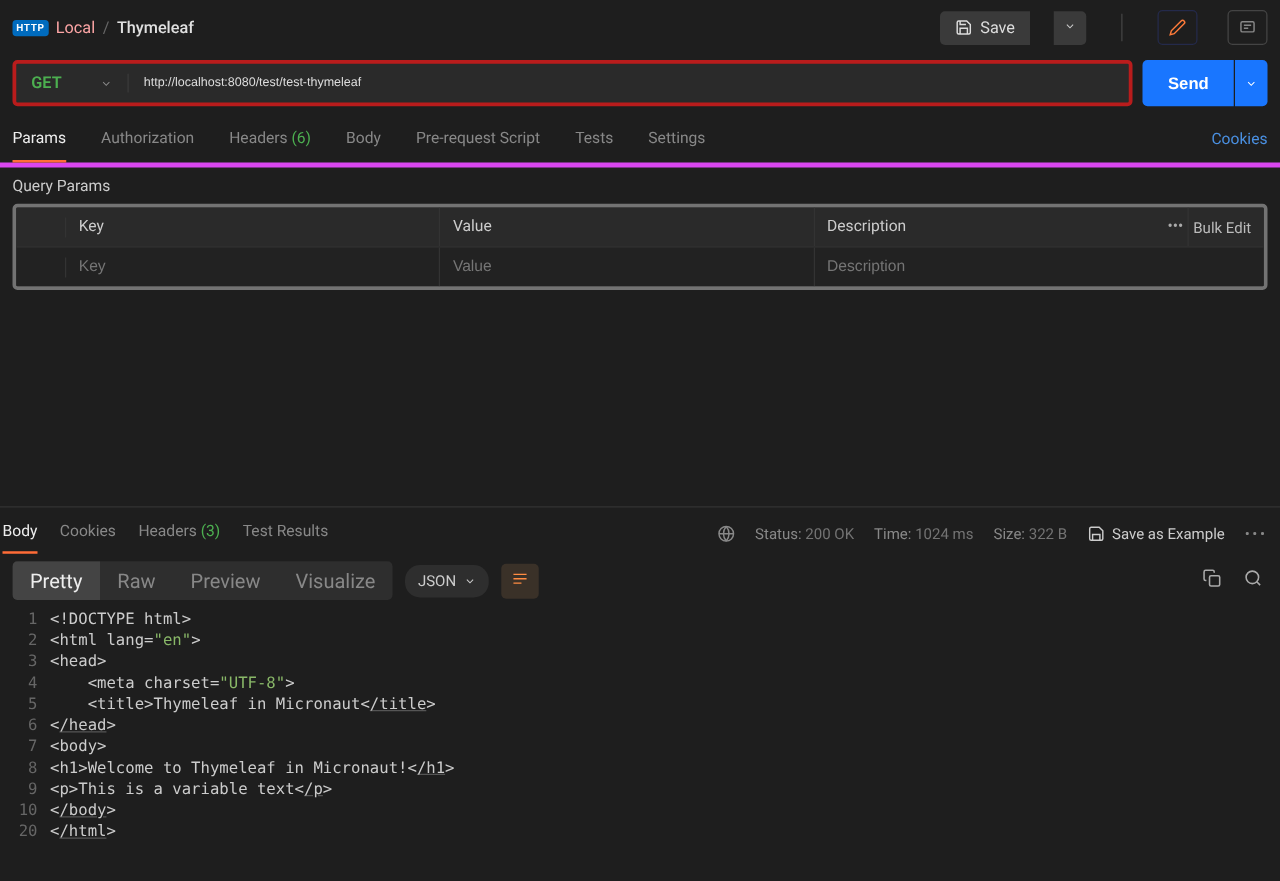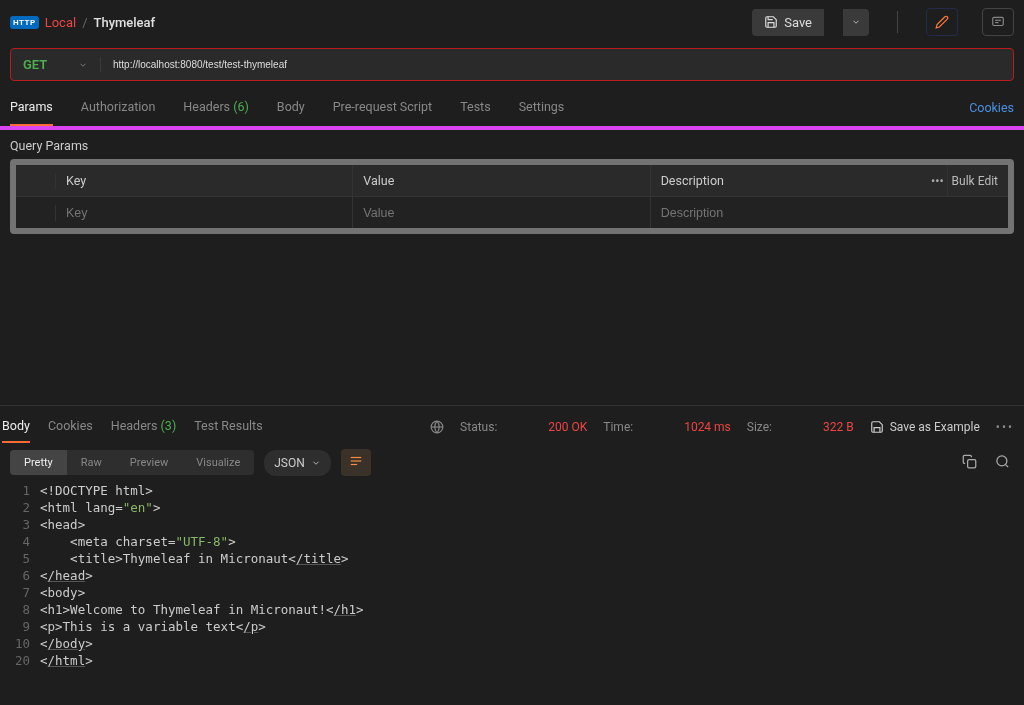--- a/index.html
+++ b/index.html
@@ -21,21 +21,21 @@
   .breadcrumb { display: flex; align-items: center; gap: 6px; }
   .http-icon {
     background: #006bbe;
     color: #fff;
     font-size: 8px;
     font-weight: bold;
     padding: 2px 3px;
     border-radius: 3px;
     letter-spacing: 0.5px;
   }
-  .bc-text { color: #ef4444; }
+  .bc-text { color: #fca5a5; }
   .bc-sep { color: #666; }
   .bc-current { color: #e0e0e0; font-weight: 500; }
   .header-right { display: flex; align-items: center; gap: 24px; }
   .save-btn {
     display: flex; align-items: center; gap: 6px;
     background: #3a3a3a; padding: 6px 12px; border-radius: 4px 0 0 4px;
     color: #ddd; cursor: pointer;
   }
   .save-chevron {
     background: #3a3a3a; padding: 6px 8px; border-radius: 0 4px 4px 0;
@@ -46,21 +46,21 @@
     padding: 6px 8px; border-radius: 4px; cursor: pointer;
     border: 1px solid #444; display:flex; align-items:center; justify-content:center;
   }
   .icon-btn.orange { border-color: #3d5afe33; }
   .icon-btn svg { display:block; }
 
   .req-row {
     display: flex; gap: 8px; padding: 4px 10px 8px 10px; align-items:stretch;
   }
   .method-url {
-    display: flex; flex: 1; border: 1px solid #b91c1c; border-radius: 4px;
+    display: flex; flex: 1; border: 3px solid #b91c1c; border-radius: 4px;
     background: #2a2a2a; overflow:hidden;align-items:center;
   }
   .method {
     display: flex; align-items: center; gap: 8px; padding: 0 12px;
     color: #4caf50; font-weight: 600; font-size: 13px;
     border-right: 1px solid #3a3a3a; cursor: pointer; min-width:90px;
     justify-content:space-between;
   }
   .url-input {
     flex:1; background: transparent; border: none; color: #ddd;
@@ -86,21 +86,21 @@
     padding: 10px 0; color: #888; cursor:pointer; font-size: 12.5px;
     border-bottom: 2px solid transparent;
   }
   .tab.active { color: #eee; border-bottom-color: #ff6c37; }
   .tab .count { color: #4caf50; }
   .tabs-spacer { flex:1; }
   .cookies-link { color: #4a90e2; cursor:pointer; font-size:12.5px; }
 
   .section-title { padding: 8px 10px 6px; color: #ccc; font-size:12.5px; }
 
-  .params-table { margin: 0 10px; border:6px solid #737373; border-radius:4px; overflow:hidden; }
+  .params-table { margin: 0 10px; border:3px solid #737373; border-radius:4px; overflow:hidden; }
   .params-head, .params-row {
     display:grid; grid-template-columns: 40px 1fr 1fr 1fr 60px;
     align-items:center;
   }
   .params-head { background:#2a2a2a; }
   .params-head > div, .params-row > div {
     padding: 8px 10px; border-right:1px solid #333; font-size:12.5px;
   }
   .params-head > div:last-child, .params-row > div:last-child { border-right:none; }
   .params-row { background:#222; border-top:1px solid #333; }
@@ -118,31 +118,31 @@
     display:flex; flex-direction:column;
   }
   .resp-tabs {
     display:flex; align-items:center; padding: 4px 10px 0 2px; gap:18px;
   }
   .resp-tab { padding:8px 0 8px 0; color:#888; cursor:pointer; font-size:12.5px; border-bottom:2px solid transparent; }
   .resp-tab:first-child{ margin-left:0; }
   .resp-tab.active { color:#eee; border-bottom-color:#ff6c37; }
   .resp-tab .count { color:#4caf50; }
   .resp-meta { margin-left:auto; display:flex; align-items:center; gap:16px; color:#888; font-size:12px; }
-  .resp-meta .val { color:#ef4444;margin-left:48px; }
+  .resp-meta .val { color:#737373; }
   .save-example { display:flex; align-items:center; gap:6px; color:#ccc; cursor:pointer; }
   .more-icon { cursor:pointer; }
 
   .view-row {
     display:flex; align-items:center; gap:10px; padding:6px 10px;
   }
   .seg {
     display:flex; background:#2e2e2e; border-radius:4px; overflow:hidden;
   }
-  .seg > div { padding:6px 14px; color:#888; cursor:pointer; font-size:11px; }
+  .seg > div { padding:6px 14px; color:#888; cursor:pointer; font-size:16px; }
   .seg > div.active { background:#444; color:#eee; }
   .dd {
     display:flex; align-items:center; gap:6px; background:#2e2e2e;
     padding:6px 10px; border-radius:12px; color:#ccc; cursor:pointer; font-size:12px;
   }
   .wrap-btn {
     background:#3a3128; padding:6px 8px; border-radius:4px; cursor:pointer;
   }
   .view-spacer{ flex:1; }
   .vr-icon { cursor:pointer; padding:4px; }
@@ -201,20 +201,28 @@
 
 <div class="req-row">
   <div class="method-url">
     <div class="method">
       <span>GET</span>
       <svg width="10" height="10" viewBox="0 0 24 24" fill="none" stroke="#888" stroke-width="2">
           <polyline points="6 9 12 15 18 9"></polyline>
         </svg>
     </div>
     <input class="url-input" value="http://localhost:8080/test/test-thymeleaf" style="">
+  </div>
+  <div class="send-group">
+    <button class="send-btn">Send</button>
+    <button class="send-chevron">
+      <svg width="10" height="10" viewBox="0 0 24 24" fill="none" stroke="#fff" stroke-width="2">
+          <polyline points="6 9 12 15 18 9"></polyline>
+        </svg>
+    </button>
   </div>
 </div>
 
 <div class="tabs">
   <div class="tab active">Params</div>
   <div class="tab">Authorization</div>
   <div class="tab">
     <span>Headers</span>
     <span class="count">(6)</span>
   </div>

